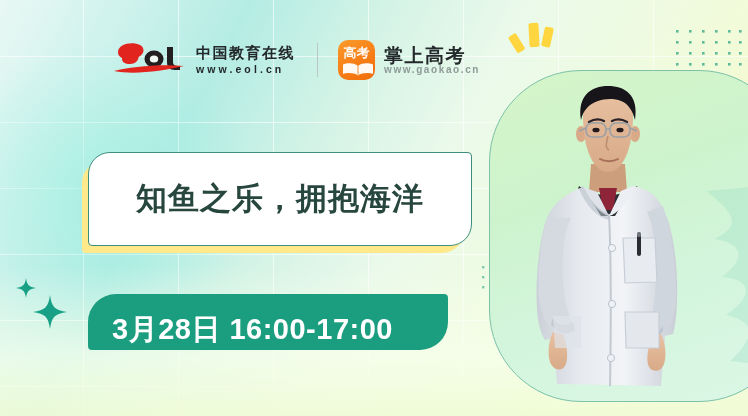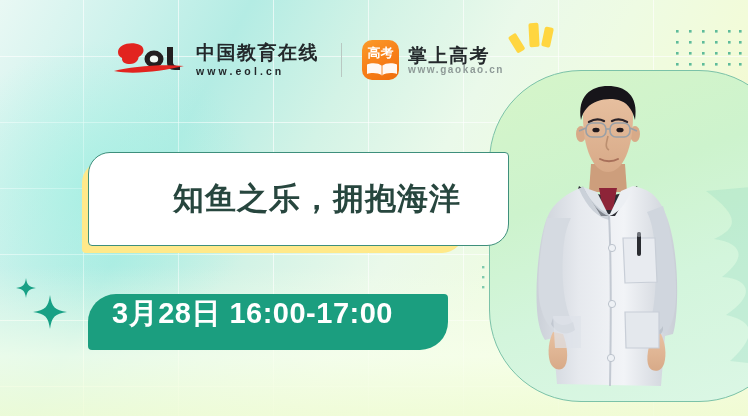--- a/index.html
+++ b/index.html
@@ -74,21 +74,21 @@
     height: 40px;
   }
   .eol-mark svg { display: block; }
   .eol-words {
     display: flex;
     flex-direction: column;
     justify-content: center;
     line-height: 1;
   }
   .eol-cn {
-    font-size: 19px;
+    font-size: 15px;
     font-weight: bold;
     color: #23282b;
     letter-spacing: 1.5px;
   }
   .eol-url {
     margin-top: 4px;
     font-size: 10.5px;
     font-weight: bold;
     color: #23282b;
     letter-spacing: 3.1px;
@@ -204,41 +204,40 @@
     left: 0;
     top: 0;
     width: 382px;
     height: 92px;
     border-radius: 22px 4px 22px 4px;
     background: #ffffff;
     border: 1.4px solid #3e8f7c;
     display: flex;
     align-items: center;
     justify-content: center;
-    padding-left: 37px;
   }
   .title-text {
     font-size: 31px;
     font-weight: bold;
     color: #27463e;
     letter-spacing: 1px;
     white-space: nowrap;
   }
 
   
   .date-bar {
     position: absolute;
     left: 88px;
     top: 294px;
     width: 360px;
     height: 56px;
     background: #1b9e7f;
     border-radius: 28px 4px 28px 4px;
     display: flex;
-    align-items: flex-start;
+    align-items: flex-end;
     padding-left: 24px;
     box-sizing: border-box;
   }
   .date-text {
     font-size: 29px;
     font-weight: bold;
     color: #ffffff;
     letter-spacing: 0.5px;
     white-space: nowrap;
   }

